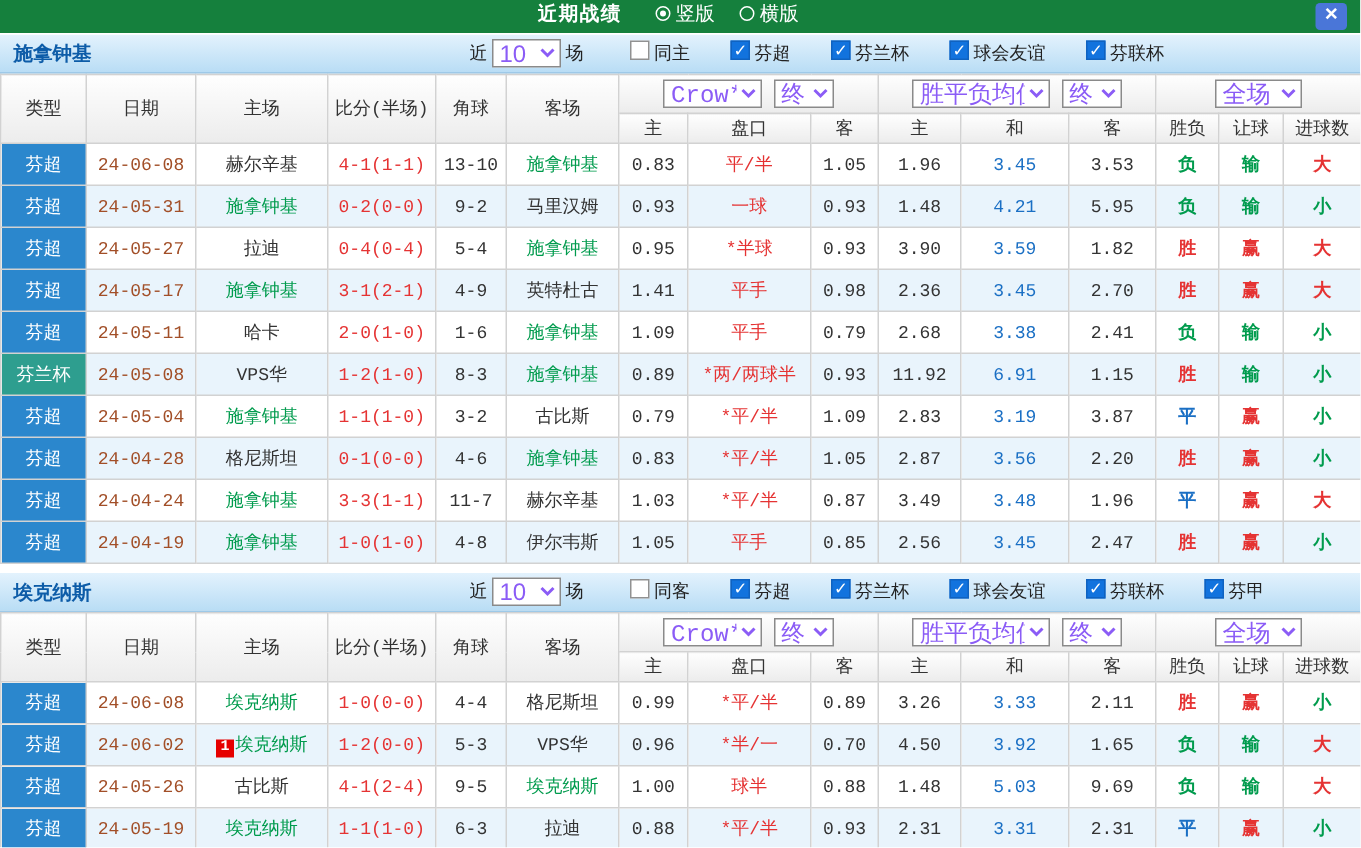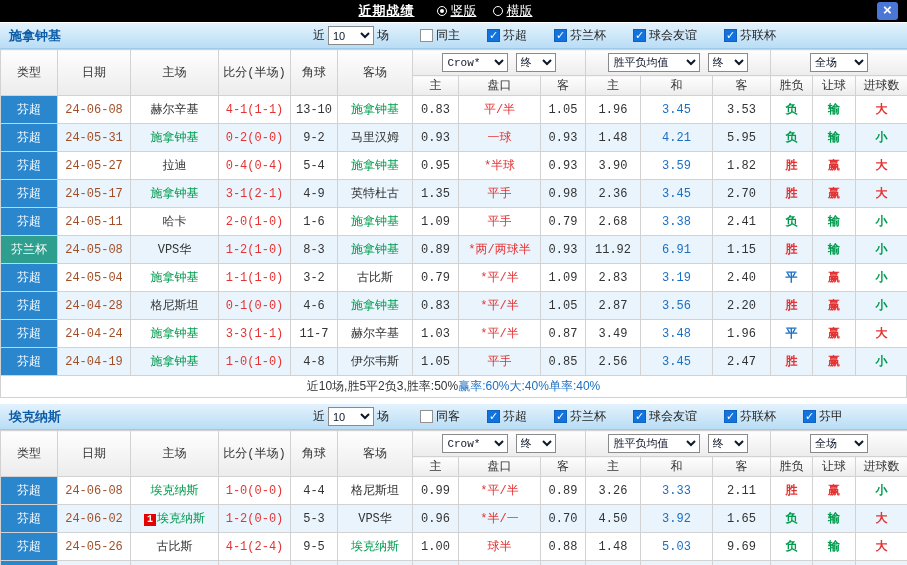--- a/index.html
+++ b/index.html
@@ -1,45 +1,45 @@
 <!DOCTYPE html>
 <html><head>
 <meta charset="utf-8">
 <style>
   * { margin:0; padding:0; box-sizing:border-box; }
   html,body { width:907px; height:565px; overflow:hidden; background:#fff;
               font-family:"Liberation Sans","DejaVu Sans",sans-serif; }
   .app { width:907px; height:565px; overflow:hidden; position:relative; background:#fff; }
 
   
-  .topbar { height:22px; background:#000000; color:#fff; display:flex; align-items:center;
-            justify-content:center; position:relative; font-size:13px;text-decoration:underline; }
+  .topbar { height:22px; background:#15803d; color:#fff; display:flex; align-items:flex-start;
+            justify-content:center; position:relative; font-size:13px; }
   .topbar .title { font-weight:bold; margin-right:22px; letter-spacing:1px; }
   .radio-opt { display:inline-flex; align-items:center; margin-right:16px; cursor:pointer; }
   .radio { width:10px; height:10px; border:1px solid #fff; border-radius:50%; display:inline-block;
            margin-right:4px; position:relative; background:transparent; }
   .radio.sel::after { content:""; position:absolute; left:2px; top:2px; width:4px; height:4px;
                       background:#fff; border-radius:50%; }
   .close-btn { position:absolute; right:9px; top:2px; width:21px; height:18px; background:#4a76d8;
                color:#fff; text-align:center; line-height:16px; font-size:15px; font-weight:bold;
                border-radius:3px; cursor:pointer; }
 
   
   .sec-gap { height:5px; background:#fff; }
   .sec-head { height:27px; background:linear-gradient(#e3f2fd,#b9ddf5); border-top:1px solid #fff;
               border-bottom:1px solid #9ec9e8; display:flex; align-items:center; position:relative;
               font-size:12px; color:#222; }
   .team-name { font-size:13px; font-weight:bold; color:#0d5ca8; padding-left:9px; }
   .filters { position:absolute; left:310px; display:flex; align-items:center; }
   .flabel { margin:0 3px; }
-  select { font-size:11px; height:19px; border:1px solid #8a8a8a; background:#fff;
-           font-family:inherit; color:#0f172a; }
+  select { font-size:16px; height:19px; border:1px solid #8a8a8a; background:#fff;
+           font-family:inherit; color:#8b5cf6; }
   .sel-count { width:46px; }
   .checks { display:inline-flex; align-items:center; margin-left:10px; }
-  .fitem { display:inline-flex; align-items:center; margin-right:9px; cursor:pointer;padding-left:18px; }
+  .fitem { display:inline-flex; margin-right:9px; cursor:pointer;padding-left:18px; }
   .cb { width:13px; height:13px; border:1px solid #919191; background:#fff; display:inline-block;
         margin-right:3px; position:relative; }
   .cb.on { background:#1273de; border-color:#0f62c0; }
   .cb.on::after { content:"\2713"; position:absolute; color:#fff; font-size:11px; font-weight:bold;
                   left:1px; top:-1px; }
 
   
   table { width:907px; border-collapse:collapse; table-layout:fixed; font-size:12px;font-family:Liberation Mono, monospace; }
   th,td { border:1px solid #d2d2d2; text-align:center; overflow:hidden; white-space:nowrap;
           padding:0 1px; }
@@ -217,21 +217,21 @@
             <td class="res" style="color: rgb(229, 51, 51);">赢</td>
             <td class="res" style="color: rgb(229, 51, 51);">大</td>
           </tr>
           <tr class="alt">
             <td class="league" style="background: rgb(43, 135, 205);">芬超</td>
             <td class="date">24-05-17</td>
             <td class="team hl">施拿钟基</td>
             <td class="score">3-1(2-1)</td>
             <td>4-9</td>
             <td class="team">英特杜古</td>
-            <td>1.35</td>
+            <td>1.41</td>
             <td class="handicap">平手</td>
             <td>0.98</td>
             <td>2.36</td>
             <td class="draw">3.45</td>
             <td>2.70</td>
             <td class="res" style="color: rgb(229, 51, 51);">胜</td>
             <td class="res" style="color: rgb(229, 51, 51);">赢</td>
             <td class="res" style="color: rgb(229, 51, 51);">大</td>
           </tr>
           <tr>
@@ -273,21 +273,21 @@
             <td class="date">24-05-04</td>
             <td class="team hl">施拿钟基</td>
             <td class="score">1-1(1-0)</td>
             <td>3-2</td>
             <td class="team">古比斯</td>
             <td>0.79</td>
             <td class="handicap">*平/半</td>
             <td>1.09</td>
             <td>2.83</td>
             <td class="draw">3.19</td>
-            <td>2.40</td>
+            <td>3.87</td>
             <td class="res" style="color: rgb(26, 111, 196);">平</td>
             <td class="res" style="color: rgb(229, 51, 51);">赢</td>
             <td class="res" style="color: rgb(0, 155, 77);">小</td>
           </tr>
           <tr class="alt">
             <td class="league" style="background: rgb(43, 135, 205);">芬超</td>
             <td class="date">24-04-28</td>
             <td class="team">格尼斯坦</td>
             <td class="score">0-1(0-0)</td>
             <td>4-6</td>
@@ -331,27 +331,20 @@
             <td>0.85</td>
             <td>2.56</td>
             <td class="draw">3.45</td>
             <td>2.47</td>
             <td class="res" style="color: rgb(229, 51, 51);">胜</td>
             <td class="res" style="color: rgb(229, 51, 51);">赢</td>
             <td class="res" style="color: rgb(0, 155, 77);">小</td>
           </tr>
         </tbody>
     </table>
-    <div class="summary">
-        <span style="color: rgb(51, 51, 51);">近10场,胜5平2负3, </span>
-        <span style="color: rgb(51, 51, 51);">胜率:50% </span>
-        <span style="color: rgb(26, 111, 196);">赢率:60% </span>
-        <span style="color: rgb(26, 111, 196);">大:40% </span>
-        <span style="color: rgb(26, 111, 196);">单率:40%</span>
-      </div>
   </div>
 
   <div class="sec-gap"></div>
 
   <div class="section">
     <div class="sec-head">
       <span class="team-name">埃克纳斯</span>
       <div class="filters">
         <span class="flabel">近</span>
         <select class="sel-count"><option>10</option></select>

